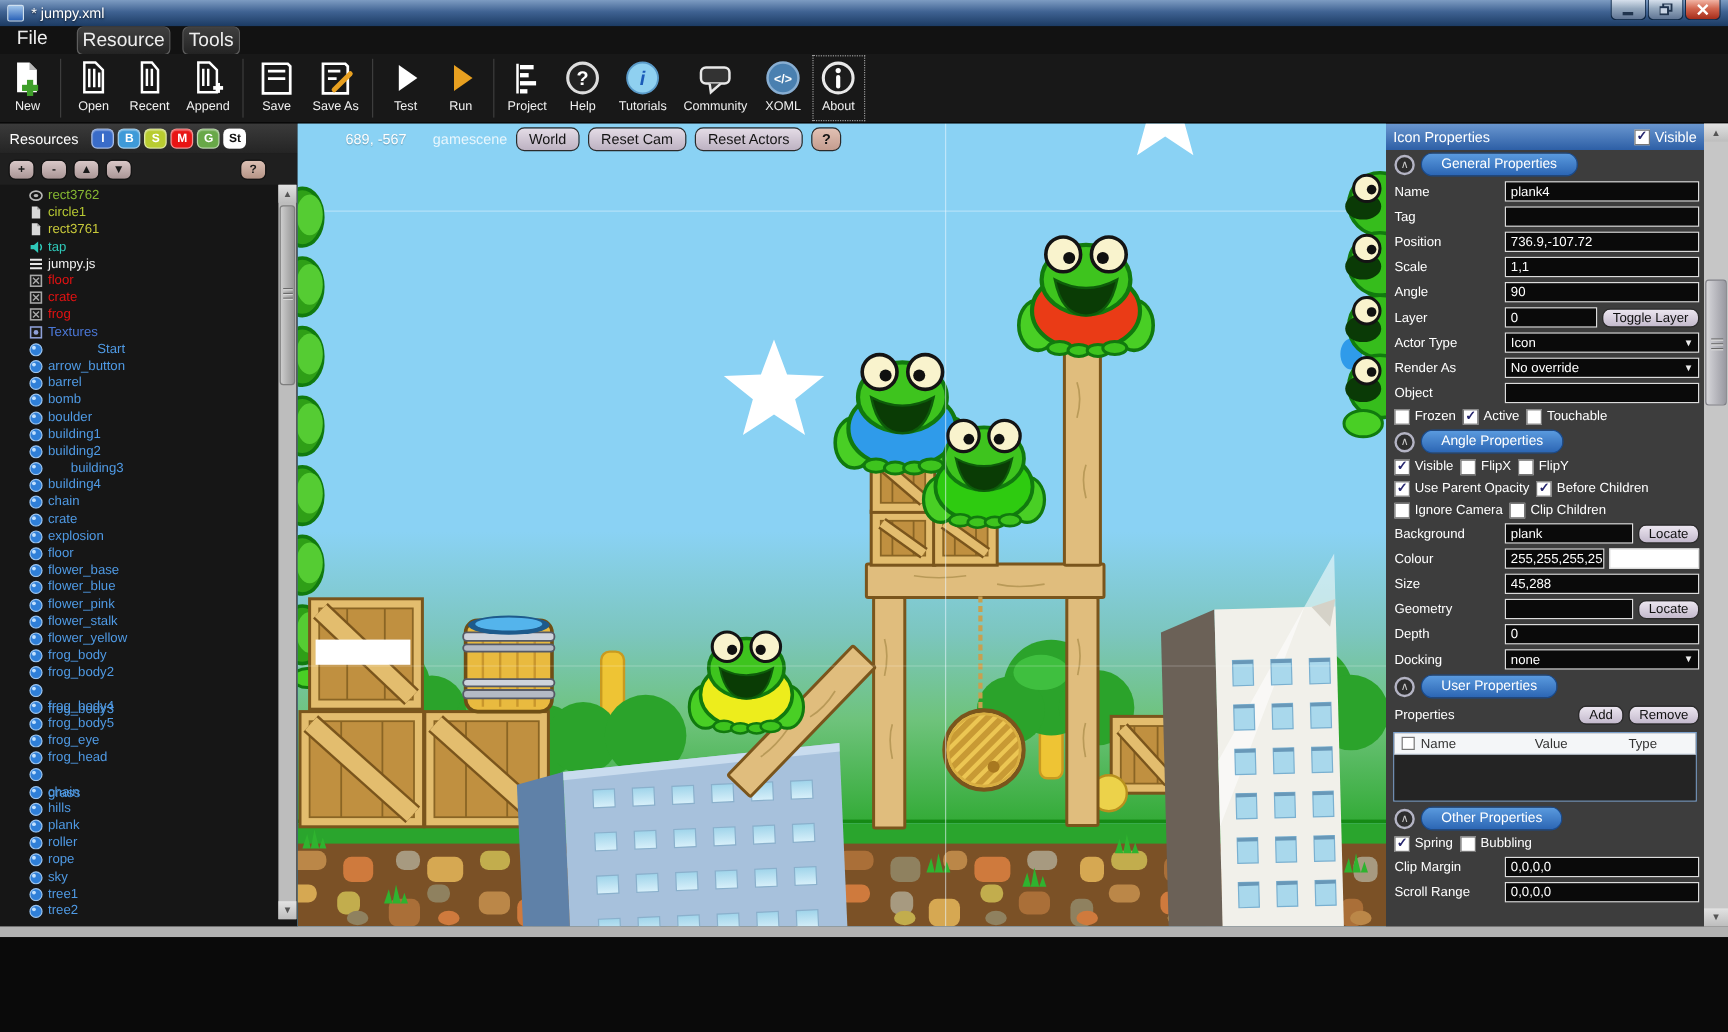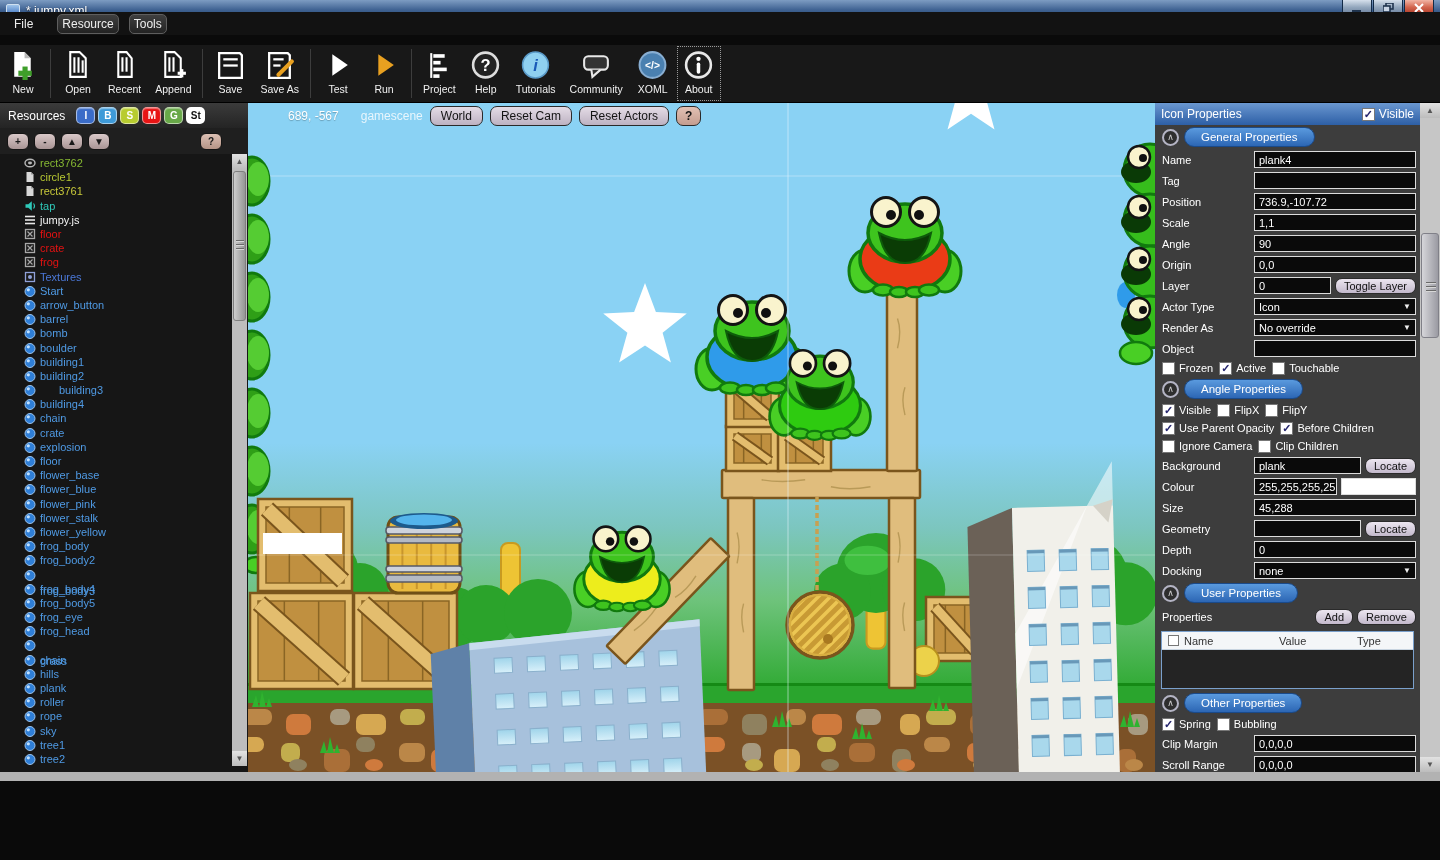--- a/index.html
+++ b/index.html
@@ -13,22 +13,22 @@
   .win-icon{width:14px;height:14px;margin:0 6px 0 6px;border:1px solid #cfe0f0;border-radius:2px;
     background:linear-gradient(180deg,#9fc4ea,#2a62b8);display:inline-block;}
   .titlebar .title{text-shadow:0 1px 2px rgba(0,0,0,.8);}
   .win-controls{position:absolute;right:6px;top:0;display:flex;}
   .winbtn{width:30px;height:17px;border:1px solid #122a46;border-top:none;border-radius:0 0 5px 5px;
     display:flex;align-items:center;justify-content:center;margin-left:1px;}
   .winbtn.gray{background:linear-gradient(180deg,#d6e0ec,#93a7bd 45%,#5f7493);}
   .winbtn.red{background:linear-gradient(180deg,#f2b4a4,#d2654e 45%,#a42c1a);}
 
   
-  .menubar{position:absolute;left:0;top:12px;width:1440px;height:23px;background:#121212;
-    display:flex;align-items:center;color:#eee;font-size:12px;}
+  .menubar{position:absolute;left:0;top:22px;width:1440px;height:23px;background:#121212;
+    display:flex;align-items:flex-start;color:#eee;font-size:16px;}
   .menu-file{padding:2px 14px;}
   .menu-tab{padding:2px 4px;margin-left:10px;background:linear-gradient(180deg,#3f3f3f,#232323);
     border:1px solid #5e5e5e;border-radius:5px;}
 
   
   .toolbar{position:absolute;left:0;top:45px;width:1440px;height:58px;background:#181818;
     display:flex;align-items:stretch;border-bottom:1px solid #000;}
   .tb-btn{display:flex;flex-direction:column;align-items:center;justify-content:flex-start;
     padding:4px 7px 2px 7px;min-width:42px;color:#f0f0f0;font-size:10.5px;gap:2px;}
   .tb-btn svg{display:block;}
@@ -373,21 +373,21 @@
             </span>
             <span style="color: rgb(75, 120, 216);">Textures</span>
           </div>
           <div class="titem">
             <span class="ticon">
               <svg width="12" height="12" viewBox="0 0 12 12">
                 <circle cx="6" cy="6.5" r="5" fill="#2f7fd8" stroke="#9cc4ee" stroke-width="1"></circle>
                 <circle cx="4.3" cy="4.8" r="1.6" fill="#bfe0ff"></circle>
               </svg>
             </span>
-            <span style="color: rgb(79, 154, 228);">Start</span>
+            <span style="color: rgb(79, 154, 228); margin-left: 41px;">Start</span>
           </div>
           <div class="titem">
             <span class="ticon">
               <svg width="12" height="12" viewBox="0 0 12 12">
                 <circle cx="6" cy="6.5" r="5" fill="#2f7fd8" stroke="#9cc4ee" stroke-width="1"></circle>
                 <circle cx="4.3" cy="4.8" r="1.6" fill="#bfe0ff"></circle>
               </svg>
             </span>
             <span style="color: rgb(79, 154, 228);">arrow_button</span>
           </div>
@@ -1146,24 +1146,20 @@
           </div>
           <div class="rrow field">
             <span class="flabel">Scale</span>
             <span class="finput">1,1</span>
           </div>
           <div class="rrow field">
             <span class="flabel">Angle</span>
             <span class="finput">90</span>
           </div>
           <div class="rrow field">
-            <span class="flabel">Origin</span>
-            <span class="finput">0,0</span>
-          </div>
-          <div class="rrow field">
             <span class="flabel">Layer</span>
             <span class="finput">0</span>
             <span class="lbtn">Toggle Layer</span>
           </div>
           <div class="rrow field">
             <span class="flabel">Actor Type</span>
             <span class="dd">
               <span>Icon</span>
               <span class="sp"></span>
               <span class="arr">▼</span>

